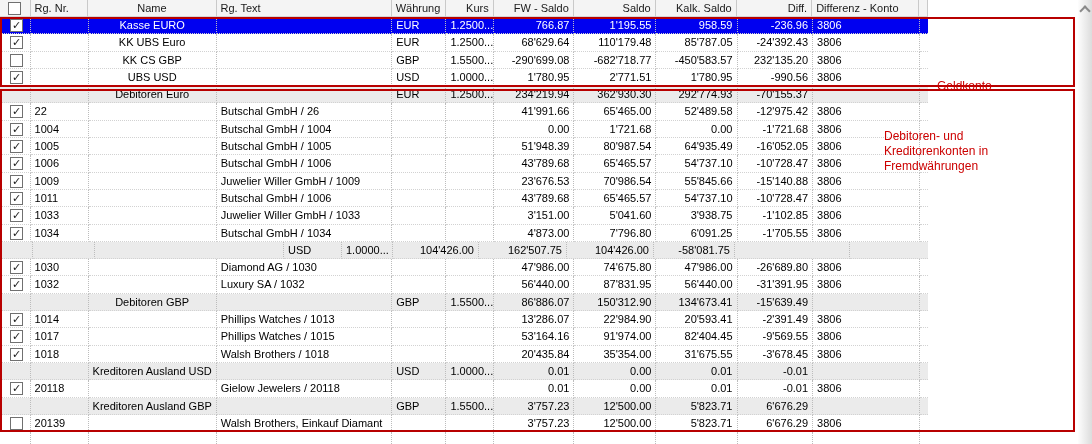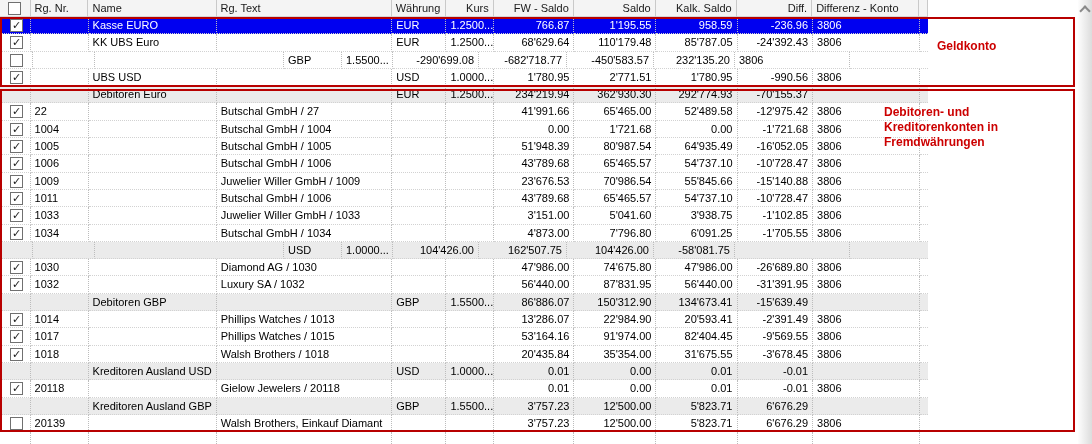--- a/index.html
+++ b/index.html
@@ -9,44 +9,44 @@
   .row{display:flex;height:17.3px;line-height:17px;background:#fff;}
   .row.header{height:17px;line-height:16px;background:var(--header-bg);}
   .row.group{background:var(--group-bg);}
   .row.selected{background:var(--sel-bg);color:var(--sel-fg);}
   .cell{box-sizing:border-box;padding:0 4px;white-space:nowrap;overflow:hidden;
         border-right:1px dotted var(--grid-line);border-bottom:1px dotted #d2d2d2;}
   .header .cell{border-right:1px solid #c9c9c9;border-bottom:1px solid #d6d6d6;color:#1a1a1a;}
   .right{text-align:right;}
   .c0{width:33px;padding:0;}
   .c1{width:62px;}
-  .c2{width:138px;}
+  .c2{width:138px;text-align:center;}
   .c3{width:189px;}
   .c4{width:58px;}
   .c5{width:51px;}
   .c6{width:86px;}
   .c7{width:88px;}
   .c8{width:87px;}
   .c9{width:81px;}
   .c10{width:115px;}
   .c11{flex:1;border-right:none;}
   .filler{height:12px;}
   .filler .cell{border-bottom:none;}
   .cb{display:inline-block;box-sizing:border-box;width:13px;height:13px;margin:2px 0 0 10px;
       background:#fff;border:1px solid #707070;color:#1a1a1a;font-size:11px;line-height:11px;
       text-align:center;vertical-align:top;}
   .header .cb{margin-left:8px;}
   .ann{position:absolute;left:0;width:1075px;box-sizing:border-box;
        border:2px solid var(--ann-border);z-index:5;pointer-events:none;}
   .ann-box1{top:17px;height:70px;}
   .ann-box2{top:89px;height:343px;}
-  .ann-label{position:absolute;z-index:6;color:var(--ann-text);font-weight:bold;font-size:12px;
-             line-height:15px;white-space:pre-line;pointer-events:none;}
+  .ann-label{position:absolute;z-index:6;color:var(--ann-text);font-weight:normal;font-size:12px;
+             line-height:15px;white-space:pre-line;pointer-events:none;margin-top:40px;}
   .ann-label1{left:937px;top:39px;}
-  .ann-label2{left:884px;top:105px;width:120px;}
+  .ann-label2{left:884px;top:89px;width:120px;}
   .scrollbar{position:absolute;left:1078px;top:0;width:14px;height:444px;
              background:linear-gradient(to right,#fdfdfd,#dcdcdc);}
   .chev{width:6px;height:6px;border-left:2px solid #8a8a8a;border-top:2px solid #8a8a8a;
         transform:rotate(45deg);margin:7px auto 0;}
 </style>
 </head>
 <body>
 
 <div class="screen">
 
@@ -90,20 +90,21 @@
     <div class="cell c6 right">68'629.64</div>
     <div class="cell c7 right">110'179.48</div>
     <div class="cell c8 right">85'787.05</div>
     <div class="cell c9 right">-24'392.43</div>
     <div class="cell c10">3806</div>
     <div class="cell c11"></div>
   </div>
         <div class="row">
     <div class="cell c0"><span class="cb"></span></div>
     <div class="cell c1"></div>
+    <div class="cell c2">KK CS GBP</div>
     <div class="cell c3"></div>
     <div class="cell c4">GBP</div>
     <div class="cell c5 right">1.5500...</div>
     <div class="cell c6 right">-290'699.08</div>
     <div class="cell c7 right">-682'718.77</div>
     <div class="cell c8 right">-450'583.57</div>
     <div class="cell c9 right">232'135.20</div>
     <div class="cell c10">3806</div>
     <div class="cell c11"></div>
   </div>
@@ -132,21 +133,21 @@
     <div class="cell c7 right">362'930.30</div>
     <div class="cell c8 right">292'774.93</div>
     <div class="cell c9 right">-70'155.37</div>
     <div class="cell c10"></div>
     <div class="cell c11"></div>
   </div>
         <div class="row">
     <div class="cell c0"><span class="cb">✓</span></div>
     <div class="cell c1">22</div>
     <div class="cell c2"></div>
-    <div class="cell c3">Butschal GmbH / 27</div>
+    <div class="cell c3">Butschal GmbH / 26</div>
     <div class="cell c4"></div>
     <div class="cell c5 right"></div>
     <div class="cell c6 right">41'991.66</div>
     <div class="cell c7 right">65'465.00</div>
     <div class="cell c8 right">52'489.58</div>
     <div class="cell c9 right">-12'975.42</div>
     <div class="cell c10">3806</div>
     <div class="cell c11"></div>
   </div>
         <div class="row">

